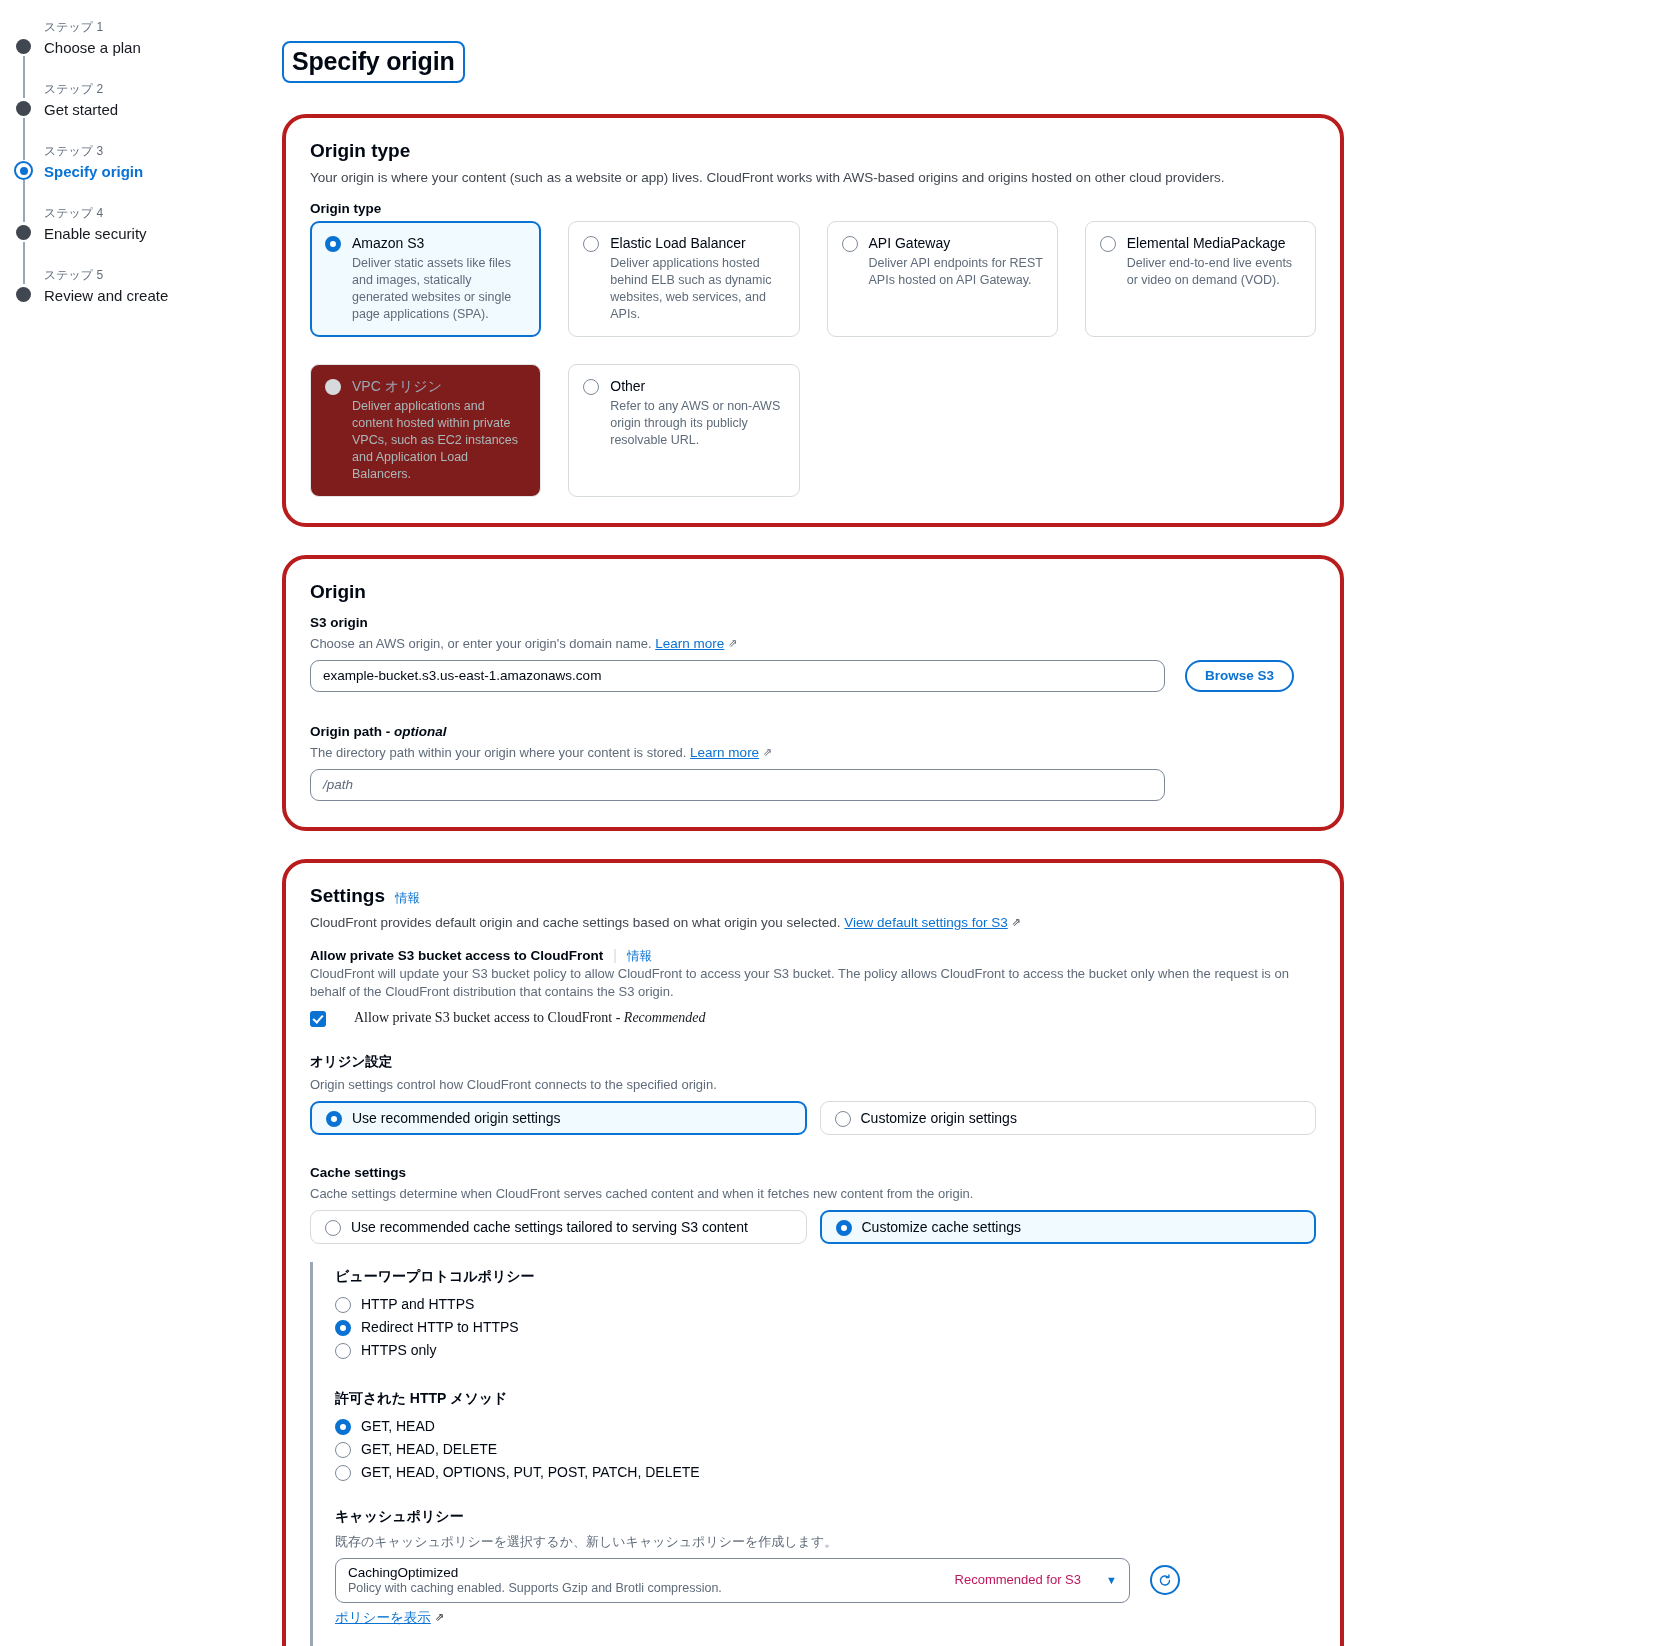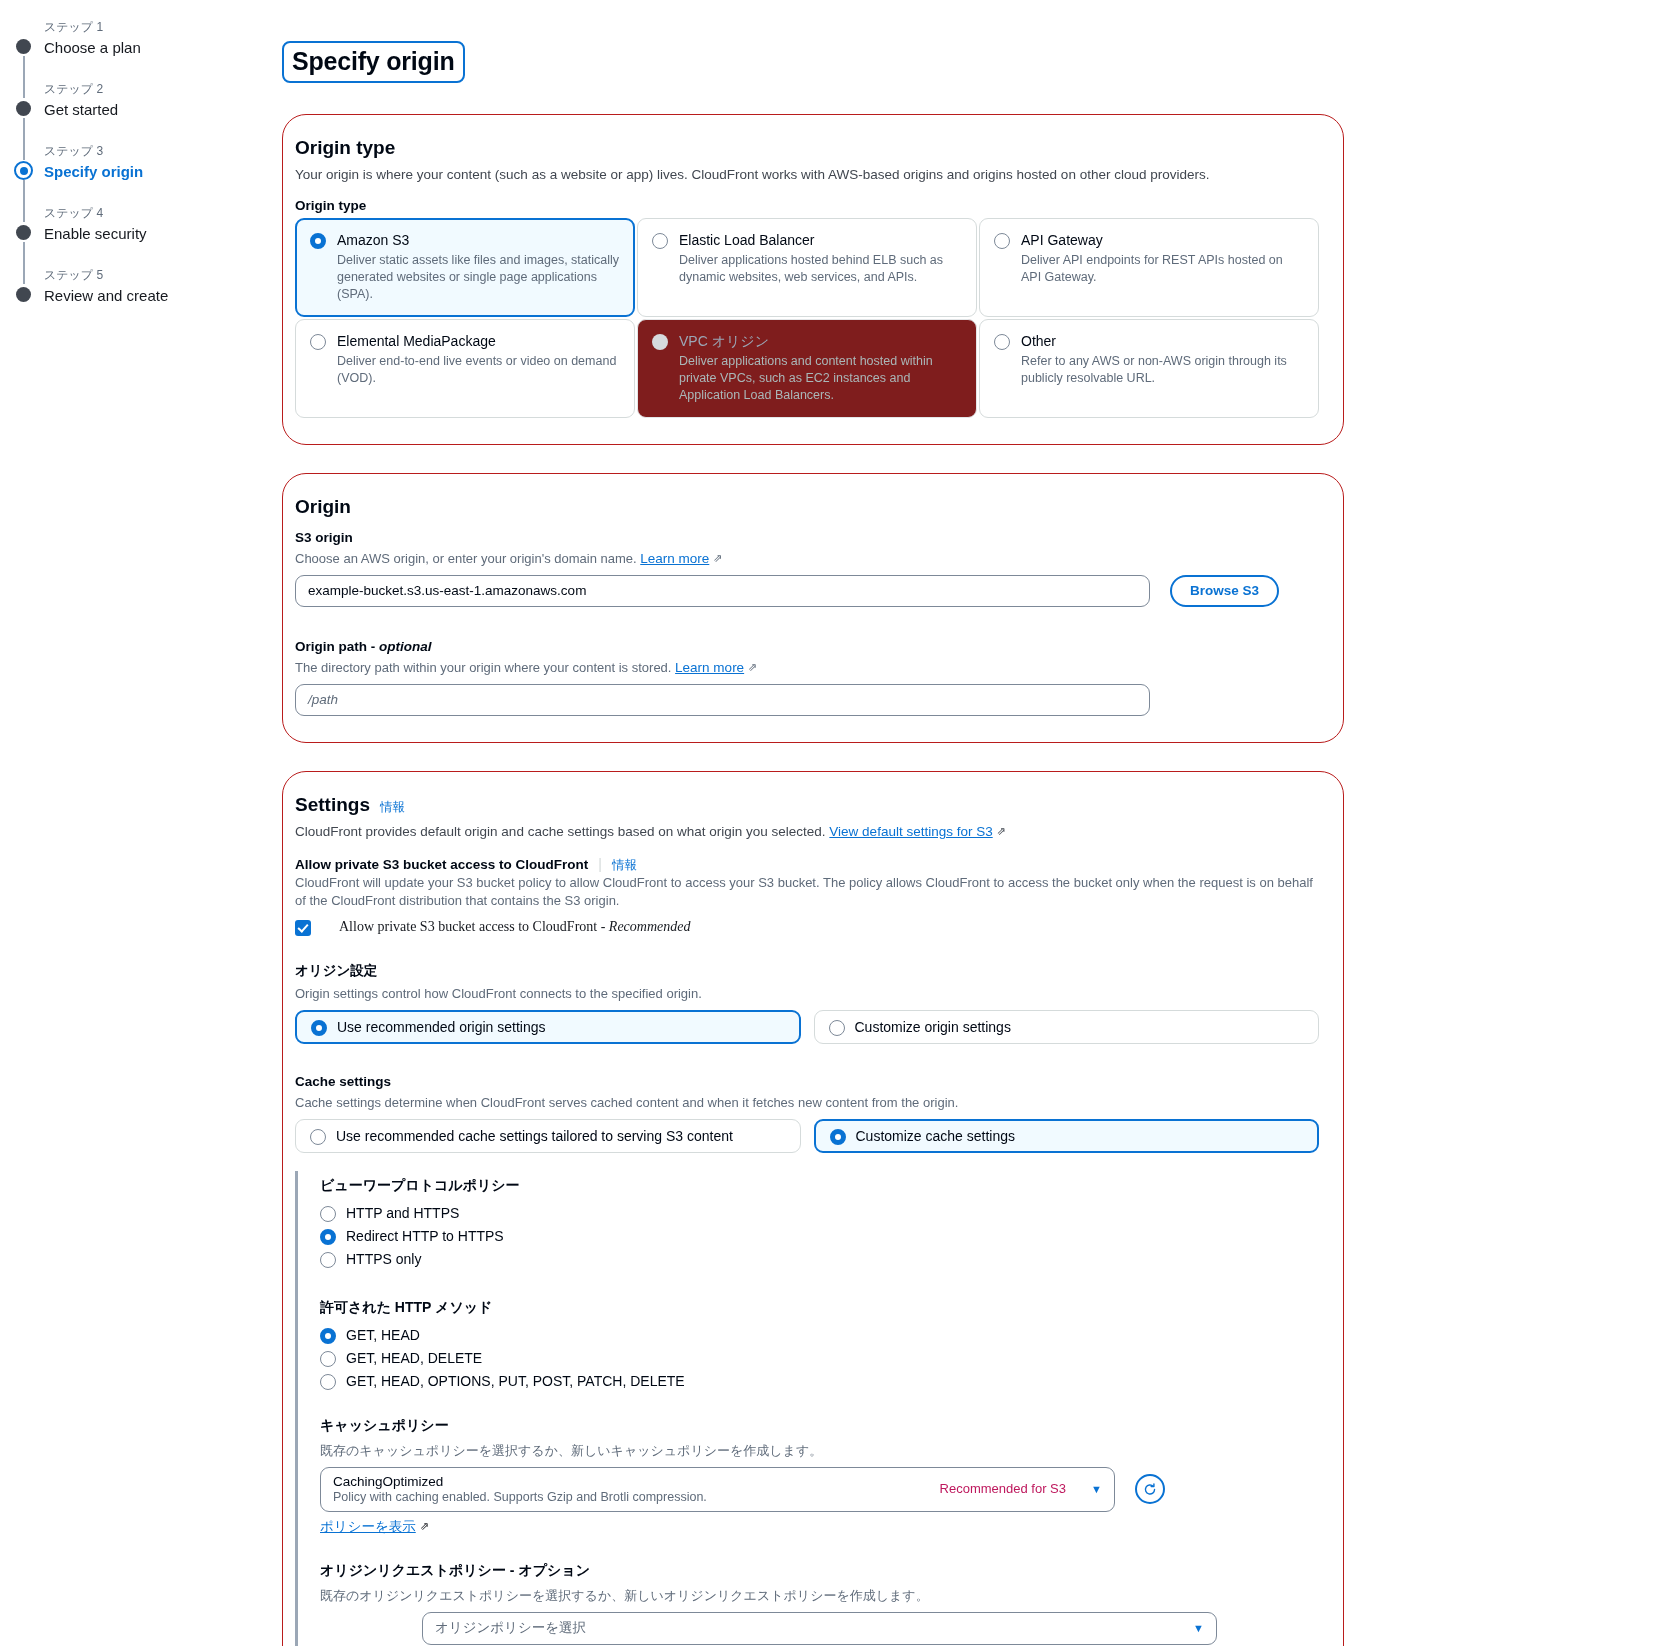--- a/index.html
+++ b/index.html
@@ -54,37 +54,37 @@
     display: inline-block;
     font-size: 25px; font-weight: bold; color: #000814;
     letter-spacing: -0.2px;
     padding: 3px 8px 5px 8px;
     border: 2px solid #0972d3;
     border-radius: 8px;
     line-height: 30px;
   }
 
   .card {
-    border: 1px solid #b91c1c;
+    border: 4px solid #b91c1c;
     border-radius: 24px;
     background: #ffffff;
-    padding: 22px 24px 26px 12px;
+    padding: 22px 24px 26px 24px;
     margin-bottom: 28px;
   }
   .card-h { font-size: 19px; font-weight: bold; color: #000814; margin: 0 0 6px 0; display:flex; align-items:baseline; gap:10px;}
   .card-sub { font-size: 13.5px; color: #414750; line-height: 19px; margin-bottom: 14px; }
   .info-link { font-size: 12.5px; color: #0972d3; text-decoration: none; font-weight: normal; }
   .ext-link { color: #0972d3; text-decoration: underline; font-size: 13.5px; }
   .ext-ico { font-size: 11px; text-decoration: none; display:inline-block; transform: translateY(-1px); }
 
   .field-label { font-size: 13.5px; font-weight: bold; color: #000814; margin-bottom: 5px; }
   .field-desc { font-size: 13px; color: #5f6b7a; line-height: 18px; margin-bottom: 7px; }
 
   
-  .tile-grid { display: grid; grid-template-columns: 1fr 1fr 1fr; gap: 2px; }
+  .tile-grid { display: grid; grid-template-columns: 1fr 1fr 1fr 1fr; gap: 27px; }
   .tile {
     border: 1px solid #d5dbdb; border-radius: 9px;
     padding: 12px 14px 13px 14px;
     display: flex; gap: 11px; align-items: flex-start;
     min-height: 74px;
     background: #ffffff;
   }
   .tile.selected { border: 2px solid #0972d3; background: #f1faff; padding: 11px 13px 12px 13px; }
   .tile.disabled { background: #7f1d1d; border-color: #e3e6e8; }
   .tile-title { font-size: 14px; color: #000814; line-height: 19px; }

